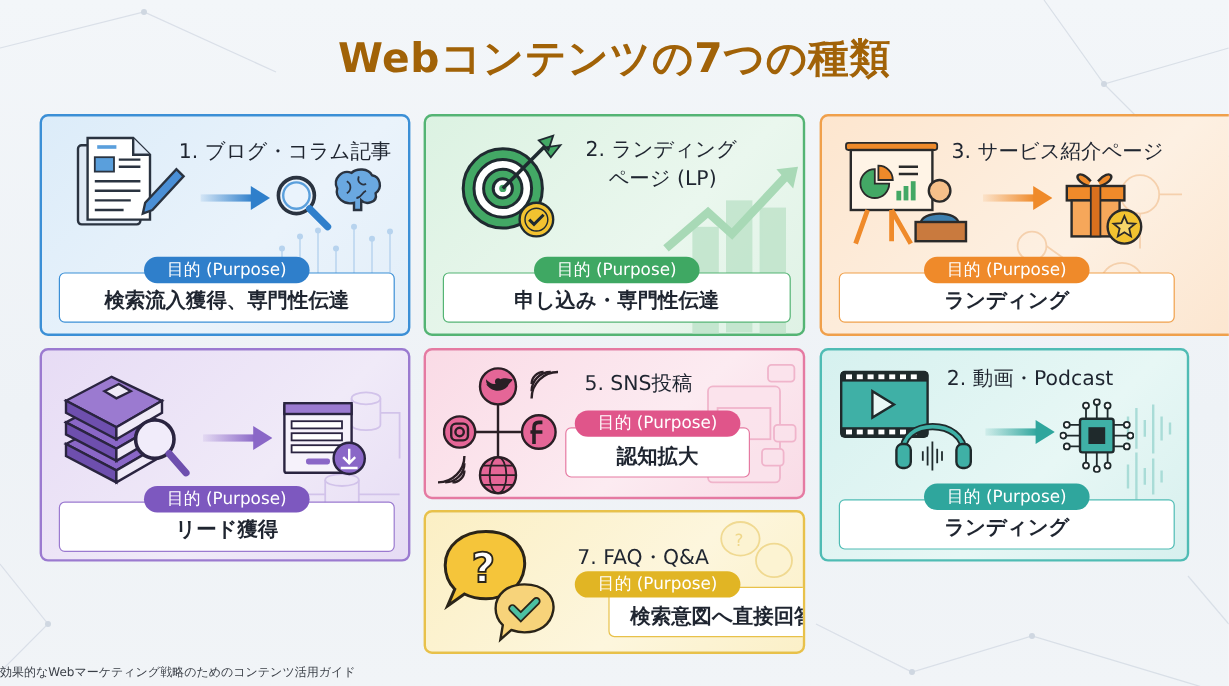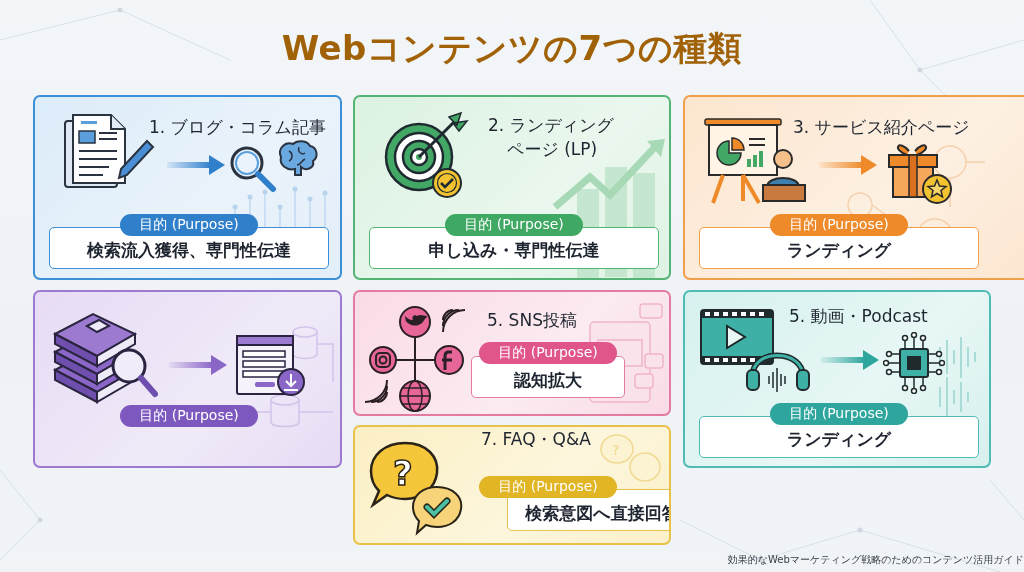--- a/index.html
+++ b/index.html
@@ -49,21 +49,21 @@
     border-radius: 11px;
     color: #fff;
     font-weight: normal;
     font-size: 14px;
     display: flex; align-items: center; justify-content: center;
     white-space: nowrap;
   }
   .icon { position: absolute; }
   .footer {
     position: absolute; left: 0; right: 0; top: 553px;
-    text-align: right;
+    text-align: left;
     font-size: 10px;
     color: #3a3f47;
   }
 
   
   .c1 { left: 33px; top: 95px; width: 309px; height: 185px; border-color: #3b8fd6;
         background: linear-gradient(135deg, #dcecf9 0%, #eaf3fb 60%, #e2eef9 100%); }
   .c1 .purpose-box { border-color: #3b8fd6; }
   .c1 .purpose-pill { background: #2f7fcb; }
 
@@ -298,20 +298,21 @@
     <rect x="2" y="2" width="56" height="9" fill="#9b7ad0" stroke="#2a2440" stroke-width="2"></rect>
     <g fill="#fff" stroke="#2a2440" stroke-width="1.5">
         <rect x="8" y="17" width="42" height="6"></rect>
         <rect x="8" y="27" width="42" height="6"></rect>
         <rect x="8" y="37" width="42" height="6"></rect>
       </g>
     <rect x="20" y="48" width="20" height="5" rx="2" fill="#8a67c7"></rect>
     <circle cx="56" cy="48" r="13" fill="#8a67c7" stroke="#2a2440" stroke-width="2"></circle>
     <path d="M56 40 V52 M51 47 L56 52 L61 47 M49 56 H63" stroke="#fff" stroke-width="2" fill="none"></path>
   </svg>
+  <div class="purpose-box" style="left:14px;top:126px;width:280px;height:42px;padding-top:4px">リード獲得</div>
   <div class="purpose-pill" style="left:85px;top:113px;width:138px">目的 (Purpose)</div>
 </div>
 
 <div class="card c5">
   <svg class="deco" width="318" height="126">
     <g stroke="#efb0c8" stroke-width="1.5" fill="#fbe3ec" opacity="0.9">
       <rect x="235" y="30" width="60" height="80" rx="4"></rect>
       <rect x="243" y="48" width="44" height="26"></rect>
       <rect x="285" y="12" width="22" height="14" rx="3"></rect>
       <rect x="290" y="62" width="18" height="14" rx="3"></rect>
@@ -431,21 +432,21 @@
       <circle cx="6" cy="22" r="2.5"></circle>
         <circle cx="3" cy="31" r="2.5"></circle>
         <circle cx="6" cy="40" r="2.5"></circle>
       <circle cx="56" cy="22" r="2.5"></circle>
         <circle cx="59" cy="31" r="2.5"></circle>
         <circle cx="56" cy="40" r="2.5"></circle>
     </g>
     <rect x="17" y="17" width="28" height="28" rx="2" fill="#3fb0a6" stroke="#1f2a2c" stroke-width="2"></rect>
     <rect x="24" y="24" width="14" height="14" fill="#1f2a2c"></rect>
   </svg>
-  <div class="card-title" style="left:104px;top:14px">5. 動画・Podcast</div>
+  <div class="card-title" style="left:104px;top:14px">2. 動画・Podcast</div>
   <div class="purpose-box" style="left:14px;top:124px;width:280px;height:42px;padding-top:4px">ランディング</div>
   <div class="purpose-pill" style="left:85px;top:111px;width:138px">目的 (Purpose)</div>
 </div>
 
 <div class="card c7">
   <svg class="deco" width="318" height="120">
     <g stroke="#efd78a" stroke-width="1.5" fill="#fcf3d2" opacity="0.9">
       <ellipse cx="262" cy="22" rx="16" ry="14"></ellipse>
         <ellipse cx="290" cy="40" rx="15" ry="14"></ellipse>
     </g>
@@ -453,18 +454,18 @@
   </svg>
   <svg class="icon" style="left:14px;top:12px" width="72" height="72" viewBox="0 0 72 72">
     <path d="M36 4 C58 4 70 18 68 34 C66 50 52 60 36 60 C28 60 22 58 18 56 L4 66 L10 52 C4 46 2 40 2 32 C2 16 16 4 36 4 Z" fill="#f5c53a" stroke="#2a2418" stroke-width="2.5"></path>
     <text x="24" y="46" font-size="34" font-weight="bold" fill="#fff" stroke="#2a2418" stroke-width="1.5" font-family="DejaVu Sans, sans-serif">?</text>
   </svg>
   <svg class="icon" style="left:56px;top:56px" width="54" height="54" viewBox="0 0 54 54">
     <path d="M26 4 C42 4 52 14 50 26 C48 38 38 44 26 44 C22 44 18 43 15 42 L6 50 L8 38 C4 34 2 30 2 24 C2 12 12 4 26 4 Z" fill="#f7d37a" stroke="#2a2418" stroke-width="2"></path>
     <path d="M16 24 L23 31 L36 18" stroke="#2a2418" stroke-width="7" fill="none" stroke-linecap="round"></path>
     <path d="M16 24 L23 31 L36 18" stroke="#4cc0a2" stroke-width="4" fill="none" stroke-linecap="round"></path>
   </svg>
-  <div class="card-title" style="left:126px;top:2px">7. FAQ・Q&amp;A</div>
+  <div class="card-title" style="left:126px;top:28px">7. FAQ・Q&amp;A</div>
   <div class="purpose-box" style="left:116px;top:62px;width:190px;height:42px;padding-top:6px">検索意図へ直接回答</div>
   <div class="purpose-pill" style="left:124px;top:49px;width:138px">目的 (Purpose)</div>
 </div>
 
 <div class="footer">効果的なWebマーケティング戦略のためのコンテンツ活用ガイド</div>
 
 </body></html>

